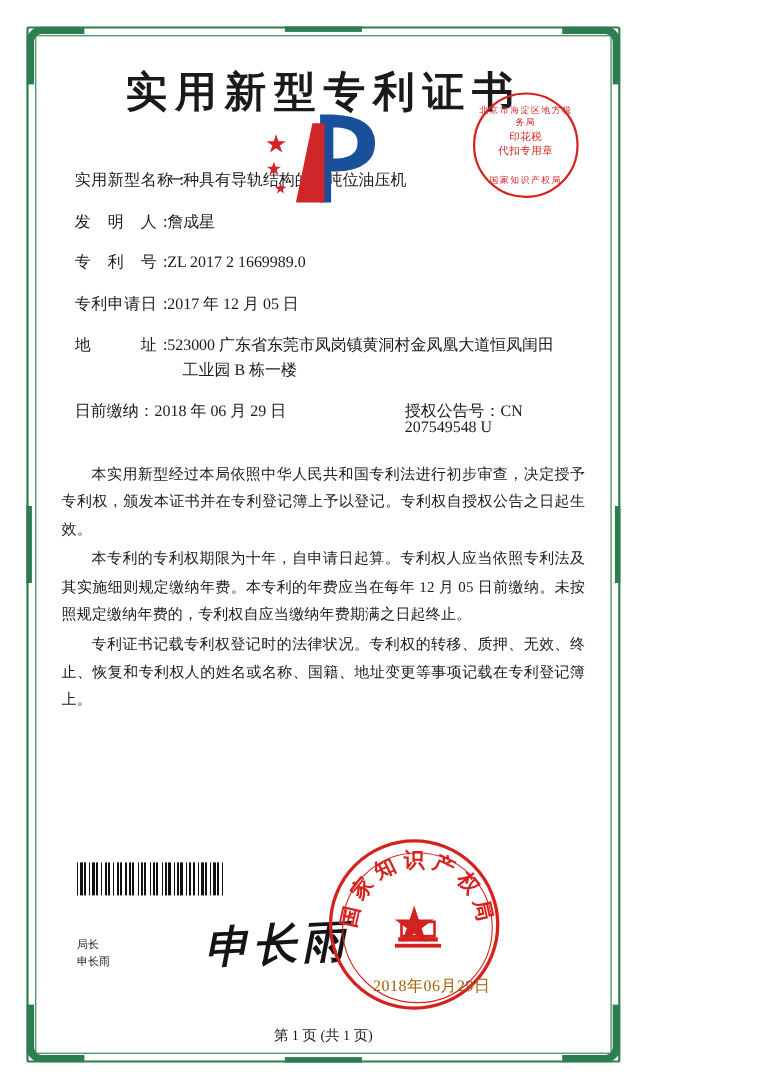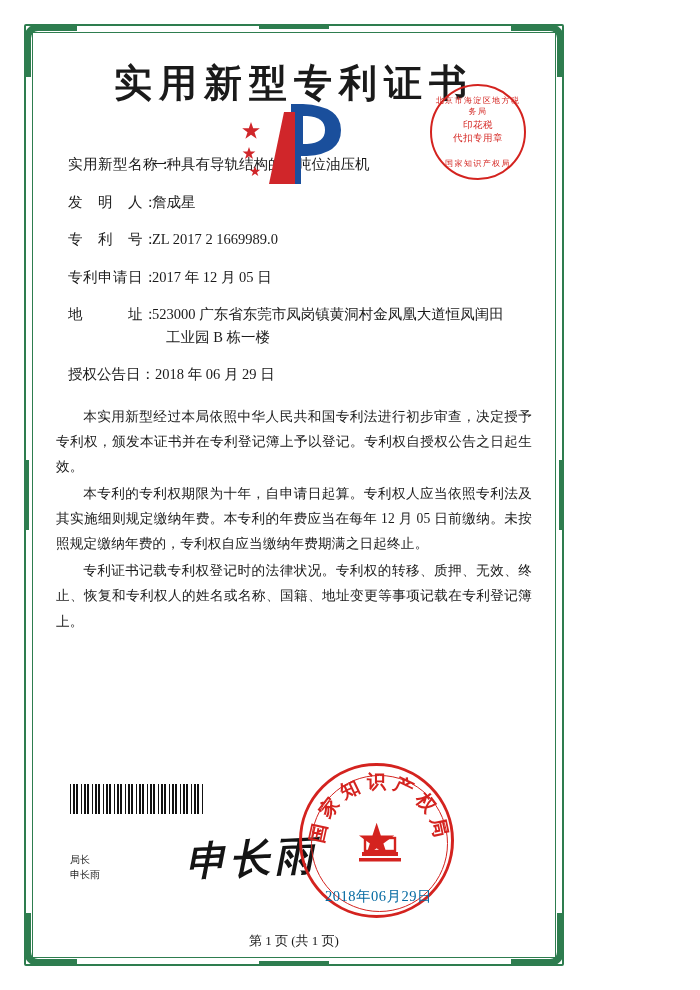--- a/index.html
+++ b/index.html
@@ -243,24 +243,24 @@
     font-size: 46px;
     line-height: 1;
     color: #d4231f;
   }
   .seal-bottom .ring-text {
     position: absolute;
     inset: 0;
   }
   .seal-date {
     position: absolute;
-    right: 100px;
+    right: 86px;
     bottom: 38px;
     font-size: 14.5px;
-    color: #0369a1;
+    color: #a16207;
     letter-spacing: 0.5px;
   }
 
   .footer {
     position: absolute;
     left: 0;
     right: 0;
     bottom: -6px;
     text-align: center;
     font-size: 13px;
@@ -336,21 +336,24 @@
       <div class="field-row">
         <div class="field-label">地　　　址：</div>
         <div class="field-value">
           <span>523000 广东省东莞市凤岗镇黄洞村金凤凰大道恒凤闺田</span>
           <span class="addr-line2">工业园 B 栋一楼</span>
         </div>
       </div>
 
       <div class="two-col">
         <div class="col-left">
-          <span>授权公告日：</span><span>2018 年 06 月 29 日</span>
+          <span>日前缴纳：</span><span>2018 年 06 月 29 日</span>
+        </div>
+        <div class="col-right">
+          <span>授权公告号：</span><span>CN 207549548 U</span>
         </div>
       </div>
     </div>
 
     <div class="body-text">
       <p>本实用新型经过本局依照中华人民共和国专利法进行初步审查，决定授予专利权，颁发本证书并在专利登记簿上予以登记。专利权自授权公告之日起生效。</p>
       <p>本专利的专利权期限为十年，自申请日起算。专利权人应当依照专利法及其实施细则规定缴纳年费。本专利的年费应当在每年 12 月 05 日前缴纳。未按照规定缴纳年费的，专利权自应当缴纳年费期满之日起终止。</p>
       <p>专利证书记载专利权登记时的法律状况。专利权的转移、质押、无效、终止、恢复和专利权人的姓名或名称、国籍、地址变更等事项记载在专利登记簿上。</p>
     </div>
 

